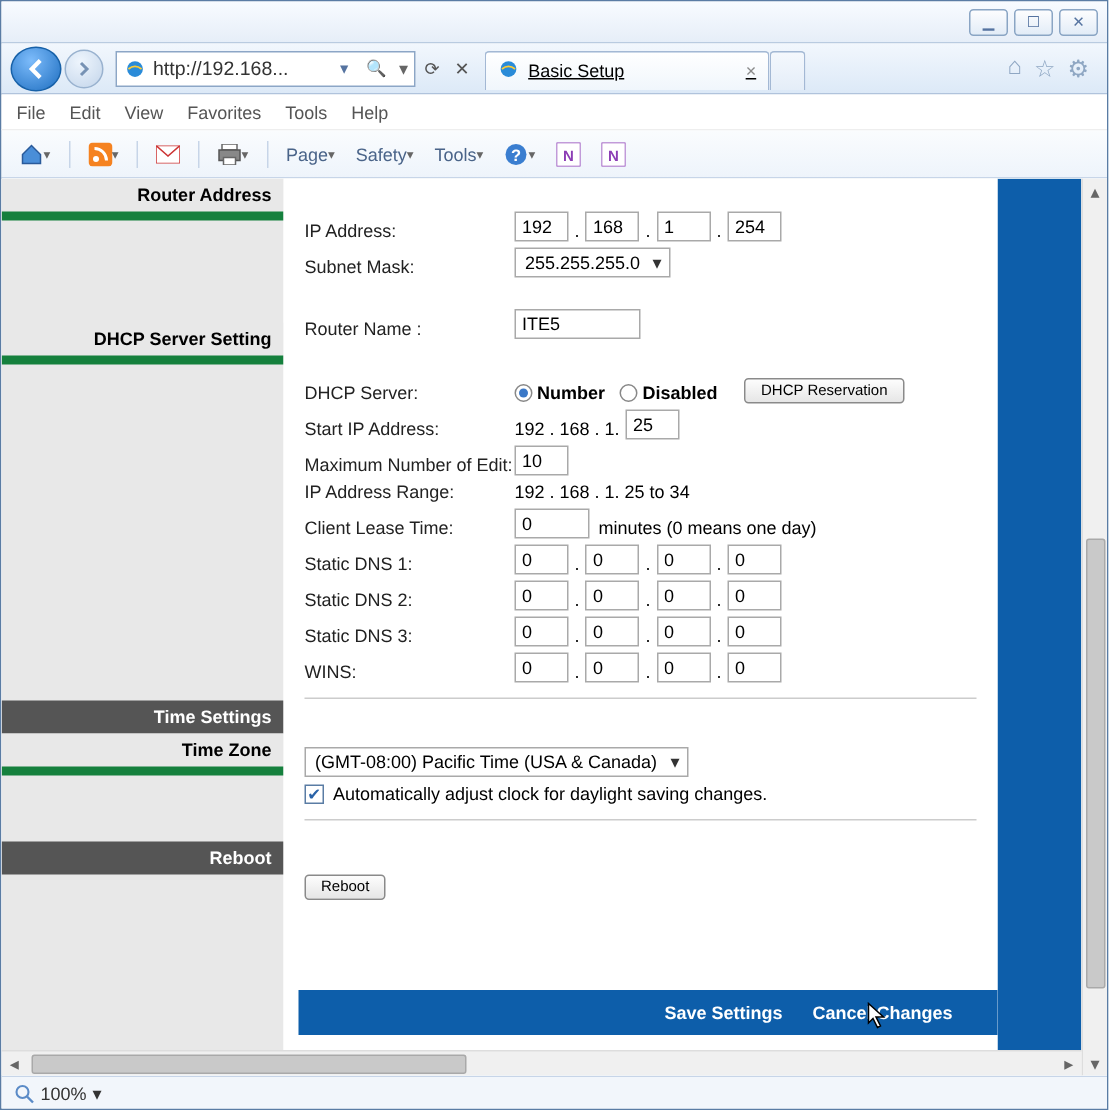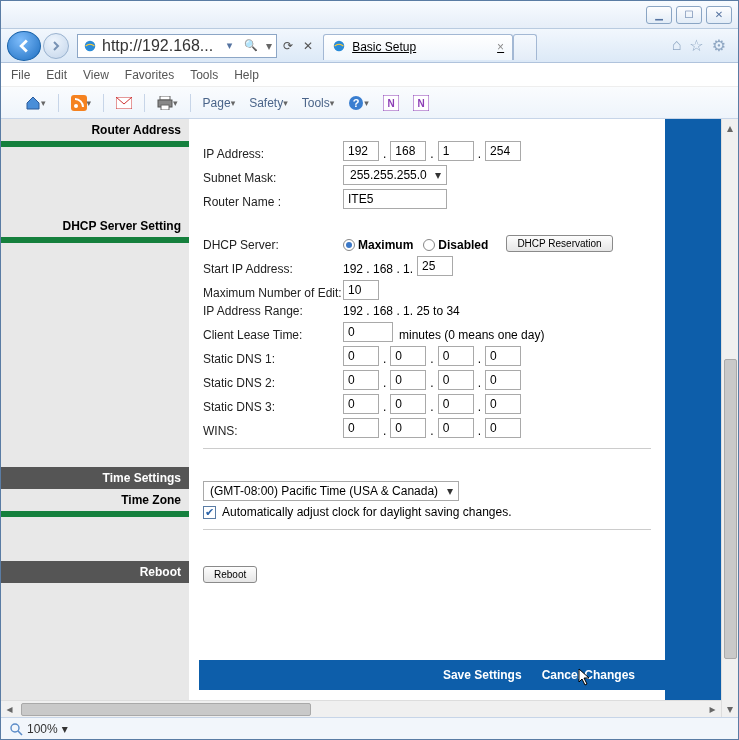--- a/index.html
+++ b/index.html
@@ -75,21 +75,21 @@
     background:#fff;
     display:flex;align-items:center;
     padding:0 4px;
     width: 200px;
     gap:4px;
   }
   .addrbox .ieicon {
     width:16px;height:16px;
     display:flex;align-items:center;justify-content:center;
   }
-  .addrtext { flex:1; white-space:nowrap; overflow:hidden; font-size:16px; color:#333;}
+  .addrtext { flex:1; white-space:nowrap; overflow:hidden; font-size:13px; color:#333;}
   .searchicon { color:#5573a0; font-size:11px; padding:0 4px;}
   .tabbar {
     display:flex; align-items:flex-end; height:28px; margin-left:4px;
   }
   .tab {
     height:26px;
     border:1px solid #a3b8d4;
     border-bottom:none;
     background: linear-gradient(#fff,#f0f6fc);
     display:flex;align-items:center;gap:6px;
@@ -108,21 +108,21 @@
     display:flex; align-items:center; gap:16px;
     padding: 0 10px;
     color:#555;
     background:#fff;
     border-bottom:1px solid #eee;
   }
   
   .toolbar2 {
     height: 32px;
     display:flex; align-items:center; gap:6px;
-    padding:0 20px;
+    padding:0 8px;
     background: linear-gradient(#fafcfe,#eef4fb);
     border-bottom:1px solid #c7d5e8;
     color:#4a6489;
     font-size:12px;
   }
   .tbicon { padding:2px 4px; display:inline-flex; align-items:center;}
   .tbdrop::after { content:" ▾"; color:#666; font-size:9px;}
   .sep { width:1px; height:18px; background:#c7d5e8; margin:0 2px;}
   
   .content-wrapper {
@@ -375,30 +375,30 @@
             <input class="txt oct" value="254" style="">
           </div>
           <div class="field-row">
             <span class="field-label">Subnet Mask:</span>
             <span class="selbox">
                 <span>255.255.255.0</span>
               </span>
           </div>
           <div class="field-row">
             <span class="field-label">Router Name :</span>
-            <input class="txt" style="width: 104px;" value="ITE5">
+            <input class="txt" style="width: 84px; margin-top: 17px;" value="ITE5">
           </div>
 
           <div style="height:18px"></div>
 
           <div class="field-row">
             <span class="field-label">DHCP Server:</span>
             <span class="radiolbl">
                 <span class="radio checked"></span>
-                <b>Maximum</b>
+                <b>Number</b>
               </span>
             <span class="radiolbl">
                 <span class="radio"></span>
                 <b>Disabled</b>
               </span>
             <span class="btn" style="margin-left:8px">DHCP Reservation</span>
           </div>
           <div class="field-row">
             <span class="field-label">Start IP Address:</span>
             <span>192 . 168 . 1.</span>

